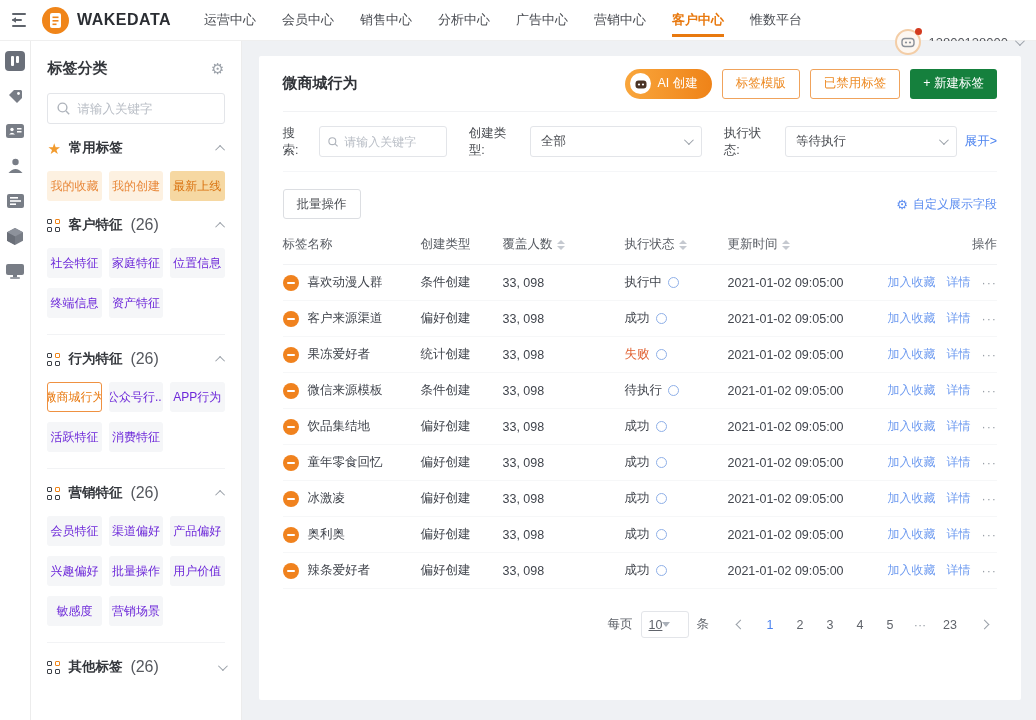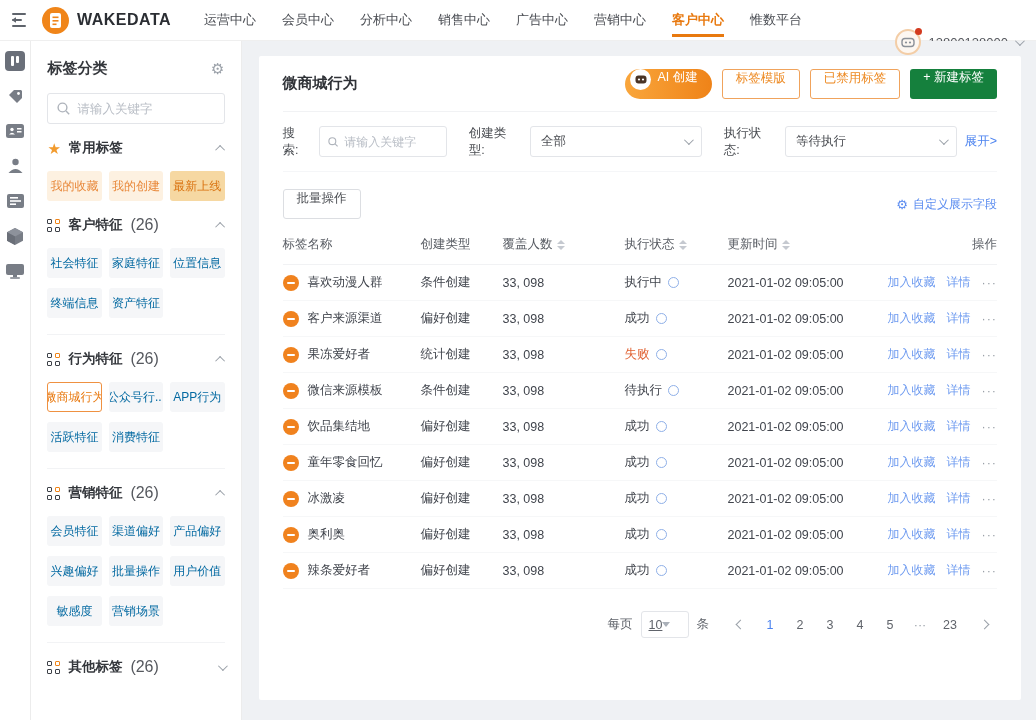--- a/index.html
+++ b/index.html
@@ -53,34 +53,34 @@
   .sec-count { font-size:16px; color:#55585e; margin-left:8px; }
   .sec-head .chev { margin-left:auto; }
   .star { color:#f29b2e; font-size:15px; line-height:1; }
   .cat-ic { width:13px; height:13px; position:relative; flex:none; }
   .cat-ic i { position:absolute; width:5px; height:5px; border:1.5px solid #3d4148; border-radius:1px; }
   .cat-ic i:nth-child(1){ top:0; left:0; }
   .cat-ic i:nth-child(2){ top:0; right:0; border-color:#f08519; }
   .cat-ic i:nth-child(3){ bottom:0; left:0; }
   .cat-ic i:nth-child(4){ bottom:0; right:0; }
   .chips { display:grid; grid-template-columns:repeat(3,1fr); gap:10px 7px; margin-top:14px; }
-  .chip { height:30px; display:flex; align-items:center; justify-content:center; background:#f5f6f8; color:#0369a1;
+  .chip { height:30px; display:flex; align-items:center; justify-content:center; background:#f5f6f8; color:#6d28d9;
           font-size:12px; border-radius:3px; border:1px solid transparent; cursor:pointer; padding:0 2px;
           white-space:nowrap; overflow:hidden; text-overflow:ellipsis; }
   .chip.v-fav { background:#fdf1e1; color:#e8883a; }
   .chip.v-hot { background:#f6d8a2; color:#d9720f; }
   .chip.v-selected { background:#fff; border-color:#ef9141; color:#e8790f; }
 
   
   .main { flex:1; background:#eff1f4; padding:15px 15px 20px 17px; }
   .card { background:#fff; border-radius:2px; height:100%; padding:0 24px; display:flex; flex-direction:column; }
   .card-head { display:flex; align-items:center; height:56px; border-bottom:1px solid #f1f2f4; }
   .page-title { font-size:15px; font-weight:700; color:#2f3237; }
   .head-btns { margin-left:auto; display:flex; align-items:center; gap:10px; }
-  .btn { height:30px; display:inline-flex; justify-content:center; font-size:12.5px; cursor:pointer; border-radius:3px; padding:0 13px; white-space:nowrap; }
+  .btn { height:30px; display:inline-flex; align-items:center; justify-content:center; font-size:12.5px; cursor:pointer; border-radius:3px; padding:0 13px; white-space:nowrap; }
   .btn-ai { border-radius:15px; background:linear-gradient(90deg,#f9a63c,#ef8318); color:#fff; gap:6px; padding:0 14px 0 5px; }
   .ai-face { width:21px; height:21px; border-radius:50%; background:#fff; display:flex; align-items:center; justify-content:center; }
   .btn-line { border:1px solid #f0a35c; color:#ed8a23; background:#fff; }
   .btn-solid { background:#15803d; color:#fff; }
   .btn-plain { border:1px solid #dcdee2; color:#4a4d52; background:#fff; }
 
   .filters { display:flex; align-items:center; height:60px; border-bottom:1px solid #f5f6f8; font-size:12.5px; color:#4a4d52; gap:8px; }
   .fsearch { width:128px; height:31px; border:1px solid #e3e5e9; border-radius:3px; display:flex; align-items:center; padding:0 8px; gap:6px; background:#fff; }
   .fsearch input { border:0; outline:0; width:100%; font-size:12px; font-family:inherit; min-width:0; }
   .fsearch input::placeholder { color:#b9bec6; }
@@ -139,22 +139,22 @@
         <rect x="3.5" y="3.5" width="6" height="1.6" fill="#f08519"></rect>
         <rect x="3.5" y="7" width="6" height="1.6" fill="#f08519"></rect>
         <rect x="3.5" y="10.5" width="4" height="1.6" fill="#f08519"></rect>
       </svg>
   </span>
   <span class="brand">WAKEDATA</span>
   <ul class="nav">
 
   <li>运营中心</li>
       <li>会员中心</li>
+      <li>销售中心</li>
       <li>分析中心</li>
-      <li>销售中心</li>
       <li>广告中心</li>
       <li>营销中心</li>
       <li class="v-active">客户中心</li>
       <li>惟数平台</li>
     </ul>
   <div class="tb-right">
     <span class="avatar">
       <svg width="14" height="11" viewBox="0 0 14 11">
           <rect x="1" y="1.5" width="12" height="8" rx="3" fill="none" stroke="#8d9299" stroke-width="1.4"></rect>
           <circle cx="5" cy="5.5" r="1.1" fill="#8d9299"></circle>

